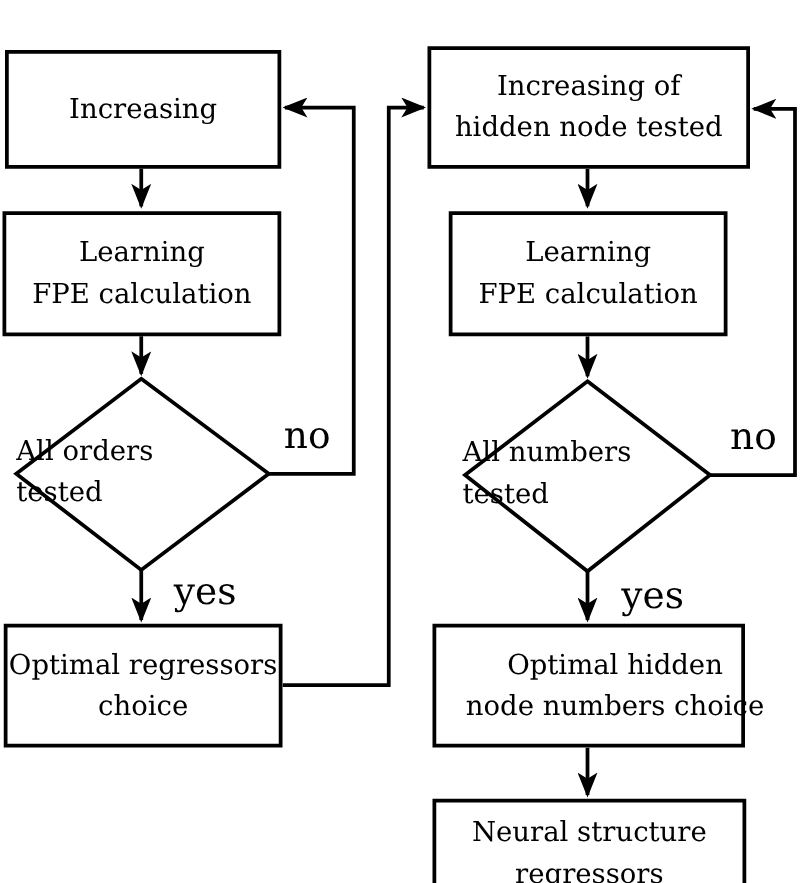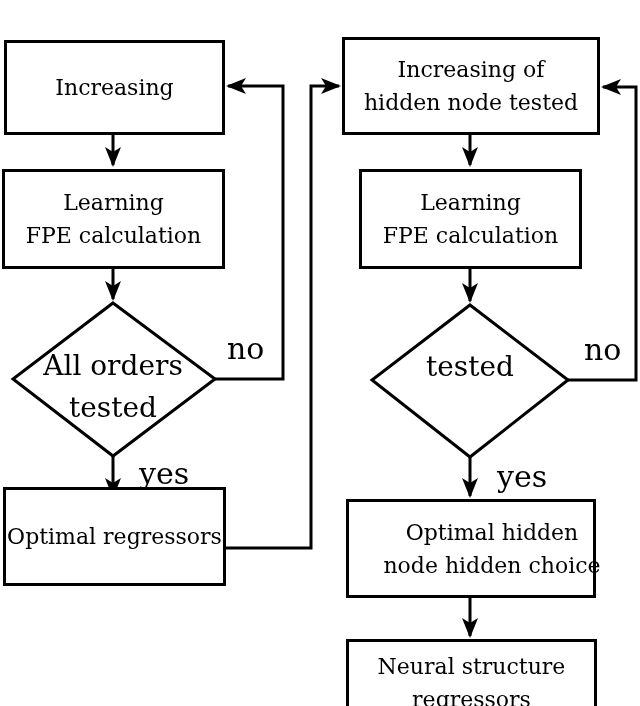--- a/index.html
+++ b/index.html
@@ -28,35 +28,34 @@
     align-items: center;
     justify-content: center;
     text-align: center;
     font-size: 22px;
     line-height: 1.5;
   }
   .node span { display: block; white-space: nowrap; }
   .diamond-label {
     position: absolute;
     width: 200px;
-    text-align: center;
-    font-size: 28px;
+    font-size: 22px;
     line-height: 1.5;
   }
   .diamond-label span { display: block; white-space: nowrap; }
   .edge-label {
     position: absolute;
     font-size: 30px;
     line-height: 1;
   }
 
   
   .n-l1 { left: 4px;   top: 5px;   width: 221px; height: 95px;  }
   .n-l2 { left: 2px;   top: 134px; width: 223px; height: 100px; }
-  .n-l3 { left: 3px;   top: 452px; width: 223px; height: 99px;  }
+  .n-l3 { left: 3px;   top: 464px; width: 223px; height: 99px;  }
   .n-r1 { left: 342px; top: 2px;   width: 258px; height: 98px;  }
   .n-r2 { left: 359px; top: 134px; width: 223px; height: 100px; }
   .n-r3 { left: 346px; top: 464px; width: 250px; height: 99px; padding-left: 42px;  }
   .n-r4 { left: 346px; top: 604px; width: 251px; height: 87px;  }
 
   .dl-label { left: 13px;  top: 310px; }
   .dr-label { left: 370px; top: 311px; }
 
   .lbl-no-left   { left: 227px; top: 299px; }
   .lbl-yes-left  { left: 139px; top: 424px; }
@@ -98,48 +97,50 @@
     <span>Increasing</span>
   </div>
 
   <div class="node n-l2">
     <span>Learning</span>
     <span>FPE calculation</span>
   </div>
 
   <div class="node n-l3">
     <span>Optimal regressors</span>
+    <span>choice</span>
   </div>
 
   <div class="node n-r1">
     <span>Increasing of</span>
     <span>hidden node tested</span>
   </div>
 
   <div class="node n-r2">
     <span>Learning</span>
     <span>FPE calculation</span>
   </div>
 
   <div class="node n-r3">
     <span>Optimal hidden</span>
-    <span>node hidden choice</span>
+    <span>node numbers choice</span>
   </div>
 
   <div class="node n-r4">
     <span>Neural structure</span>
     <span>regressors</span>
   </div>
 
   <div class="diamond-label dl-label">
     <span>All orders</span>
     <span>tested</span>
   </div>
 
   <div class="diamond-label dr-label">
+    <span>All numbers</span>
     <span>tested</span>
   </div>
 
   <div class="edge-label lbl-no-left">no</div>
   <div class="edge-label lbl-yes-left">yes</div>
   <div class="edge-label lbl-no-right">no</div>
   <div class="edge-label lbl-yes-right">yes</div>
 
 </div>
 

